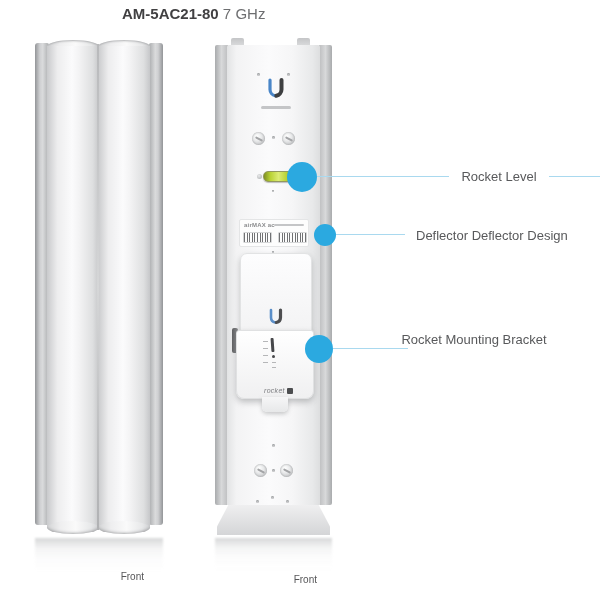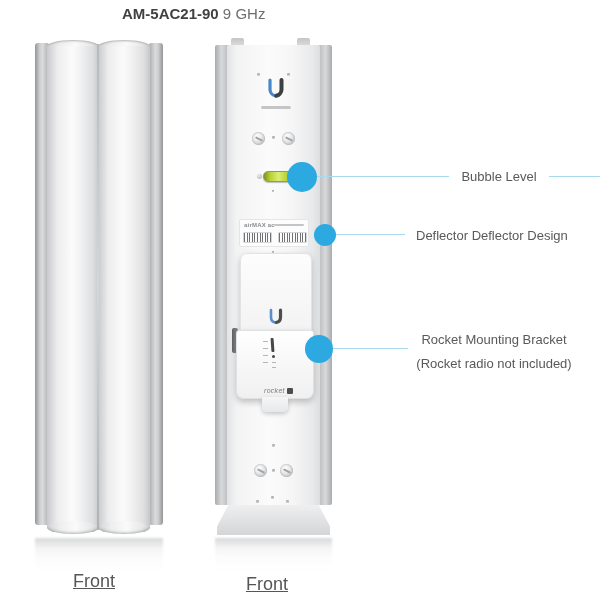--- a/index.html
+++ b/index.html
@@ -2,21 +2,21 @@
 <html><head>
 <meta charset="utf-8">
 <style>
   html,body{margin:0;padding:0;background:#ffffff;}
   body{width:600px;height:600px;position:relative;overflow:hidden;
        font-family:"Liberation Sans", sans-serif;color:#58595B;}
   .abs{position:absolute;}
   
   .page-title{font-size:15px;color:#6d6e70;white-space:nowrap;}
   .page-title b{color:#414042;font-weight:bold;}
-  .caption{font-size:18px;color:#565658;text-align:center;width:100px;text-decoration:underline;}
+  .caption{font-size:10px;color:#565658;text-align:right;width:100px;}
   .ann-label{font-size:13px;color:#58595B;white-space:nowrap;}
   .ann-label.center{text-align:center;white-space:normal;line-height:24px;}
   
   .callout-dot{background:#2BA9E0;border-radius:50%;z-index:30;}
   .callout-line{height:1px;background:#A9D9EF;z-index:25;}
   
   .rail-l{background:linear-gradient(90deg,#939598,#cfd0d2 35%,#dadbdc 55%,#aaacae);border-radius:3px 2px 2px 3px;}
   .rail-r{background:linear-gradient(90deg,#aaacae,#dadbdc 45%,#cfd0d2 65%,#939598);border-radius:2px 3px 3px 2px;}
   .f-panel{background:linear-gradient(90deg,#c9cacc 0,#ededee 20%,#fbfbfc 48%,#f3f3f4 62%,#dedfe0 88%,#c6c7c9 100%);}
   .f-cap{border-radius:50%;background:linear-gradient(90deg,#d3d4d5 0,#eeeeef 25%,#fafafa 55%,#e7e8e9 85%,#d0d1d3 100%);}
@@ -44,21 +44,21 @@
   .bracket-tab{background:linear-gradient(180deg,#f6f6f7,#e7e8e9);border-radius:0 0 5px 5px;box-shadow:0 2px 4px rgba(120,122,125,.4);}
   .clip{background:linear-gradient(90deg,#5f6062,#8a8b8d);border-radius:2px;}
   .tick{background:#b5b6b8;height:1px;}
   .pointer{background:#46474a;border-radius:1px;}
   .rocket-text{font-size:7px;font-style:italic;color:#7d7e80;letter-spacing:.3px;white-space:nowrap;}
   .rocket-box{display:inline-block;width:6px;height:6px;background:#4c4d4f;border-radius:1px;vertical-align:middle;margin-left:2px;}
 </style>
 </head>
 <body>
 
-<div class="abs page-title" style="left:122px;top:5px;"><b>AM-5AC21-90</b><span> 9 GHz</span></div>
+<div class="abs page-title" style="left:122px;top:5px;"><b>AM-5AC21-80</b><span> 7 GHz</span></div>
 
 <div class="abs" style="left:35px;top:40px;width:128px;height:495px;">
   <div class="abs rail-l" style="left:0;top:3px;width:14px;height:482px;"></div>
   <div class="abs rail-r" style="left:114px;top:3px;width:14px;height:482px;"></div>
   <div class="abs f-cap top" style="left:12px;top:0;width:52px;height:13px;"></div>
   <div class="abs f-cap top" style="left:63px;top:0;width:52px;height:13px;"></div>
   <div class="abs f-panel" style="left:12px;top:6px;width:52px;height:482px;"></div>
   <div class="abs f-panel" style="left:63px;top:6px;width:52px;height:482px;"></div>
   <div class="abs f-cap bot" style="left:12px;top:481px;width:52px;height:13px;"></div>
   <div class="abs f-cap bot" style="left:63px;top:481px;width:52px;height:13px;"></div>
@@ -139,25 +139,24 @@
   <div class="abs dot" style="left:57px;top:431px;width:3px;height:3px;"></div>
   <div class="abs dot" style="left:41px;top:462px;width:3px;height:3px;"></div>
   <div class="abs dot" style="left:56px;top:458px;width:3px;height:3px;"></div>
   <div class="abs dot" style="left:71px;top:462px;width:3px;height:3px;"></div>
 </div>
 <div class="abs reflection" style="left:215px;top:538px;width:117px;height:32px;"></div>
 <div class="abs caption" style="left:217px;top:574px;">Front</div>
 
 <div class="abs callout-dot" style="left:287px;top:162px;width:30px;height:30px;"></div>
 <div class="abs callout-line" style="left:317px;top:176px;width:132px;"></div>
-<div class="abs ann-label" style="left:449px;top:169px;width:100px;text-align:center;">Bubble Level</div>
+<div class="abs ann-label" style="left:449px;top:169px;width:100px;text-align:center;">Rocket Level</div>
 <div class="abs callout-line" style="left:549px;top:176px;width:51px;"></div>
 
 <div class="abs callout-dot" style="left:314px;top:224px;width:22px;height:22px;"></div>
 <div class="abs callout-line" style="left:336px;top:234px;width:69px;"></div>
 <div class="abs ann-label" style="left:416px;top:228px;">Deflector Deflector Design</div>
 
 <div class="abs callout-dot" style="left:305px;top:335px;width:28px;height:28px;"></div>
 <div class="abs callout-line" style="left:333px;top:348px;width:75px;"></div>
-<div class="abs ann-label center" style="left:404px;top:328px;width:180px;">
+<div class="abs ann-label center" style="left:384px;top:328px;width:180px;">
   <span>Rocket Mounting Bracket</span><br>
-  <span>(Rocket radio not included)</span>
 </div>
 
 </body></html>

